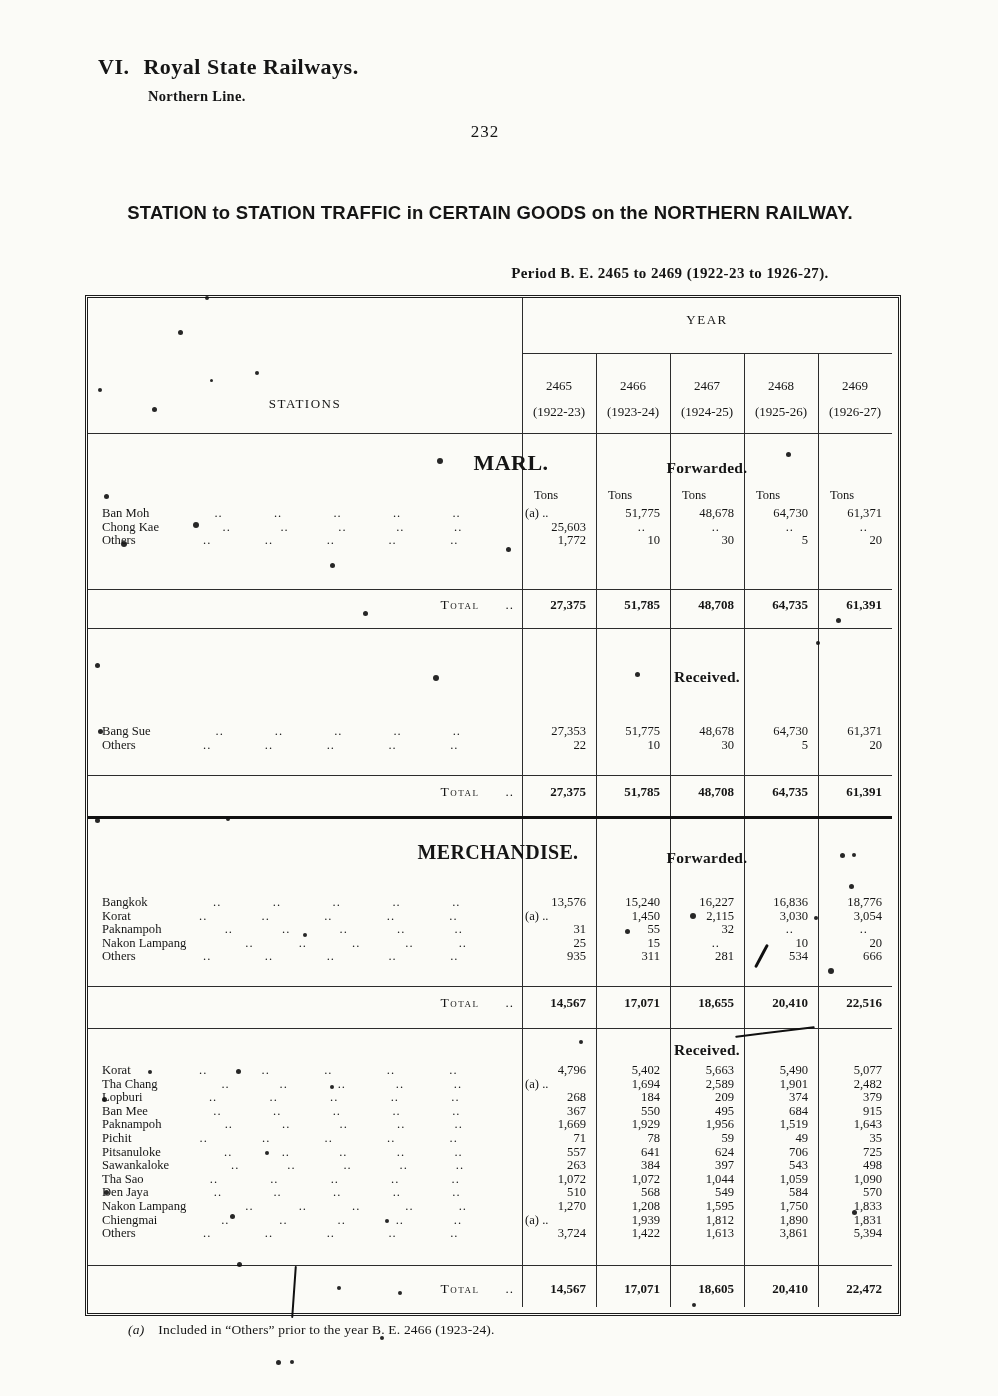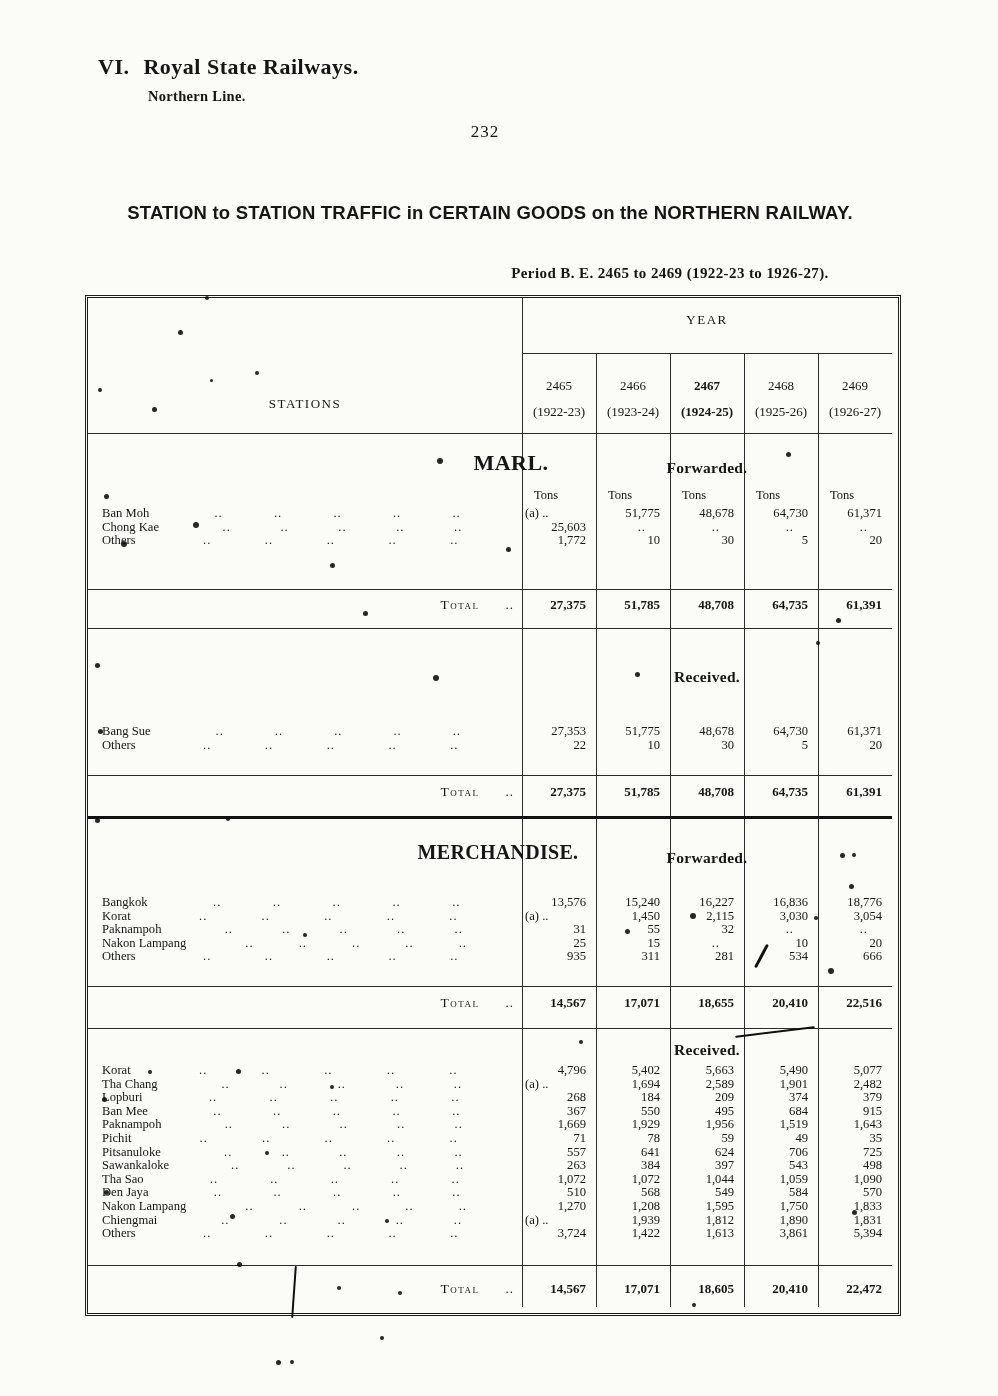--- a/index.html
+++ b/index.html
@@ -86,21 +86,21 @@
     <div class="abs" id="stations-h">STATIONS</div>
     <div class="abs" id="year-h">YEAR</div>
     <div class="yearcell" style="left:434px;">
       <div>2465</div>
       <div>(1922-23)</div>
     </div>
     <div class="yearcell" style="left:508px;">
       <div>2466</div>
       <div>(1923-24)</div>
     </div>
-    <div class="yearcell" style="left:582px;font-weight:bold;">
+    <div class="yearcell" style="left:582px;">
       <div>2467</div>
       <div>(1924-25)</div>
     </div>
     <div class="yearcell" style="left:656px;">
       <div>2468</div>
       <div>(1925-26)</div>
     </div>
     <div class="yearcell" style="left:730px;">
       <div>2469</div>
       <div>(1926-27)</div>
@@ -558,20 +558,23 @@
           <span class="tot-dots">..</span>
         </span>
         <span class="val">14,567</span>
         <span class="val">17,071</span>
         <span class="val">18,605</span>
         <span class="val">20,410</span>
         <span class="val">22,472</span>
       </div>
   </div>
 
+  <div class="abs" id="footnote">
+    <span class="mk">(a)</span><span>Included in “Others” prior to the year B. E. 2466 (1923-24).</span>
+  </div>
 
   <div class="stroke" style="left:735px;top:1031px;width:80px;height:2px;transform:rotate(-7deg);"></div>
   <div class="stroke" style="left:760px;top:943px;width:3px;height:26px;transform:rotate(28deg);"></div>
   <div class="stroke" style="left:293px;top:1266px;width:2px;height:52px;transform:rotate(4deg);"></div>
 <div class="sp" style="left: 205px; top: 296px; width: 4px; height: 4px;"></div>
     <div class="sp" style="left: 178px; top: 330px; width: 5px; height: 5px;"></div>
     <div class="sp" style="left: 98px; top: 388px; width: 4px; height: 4px;"></div>
     <div class="sp" style="left: 152px; top: 407px; width: 5px; height: 5px;"></div>
     <div class="sp" style="left: 255px; top: 371px; width: 4px; height: 4px;"></div>
     <div class="sp" style="left: 210px; top: 379px; width: 3px; height: 3px;"></div>

